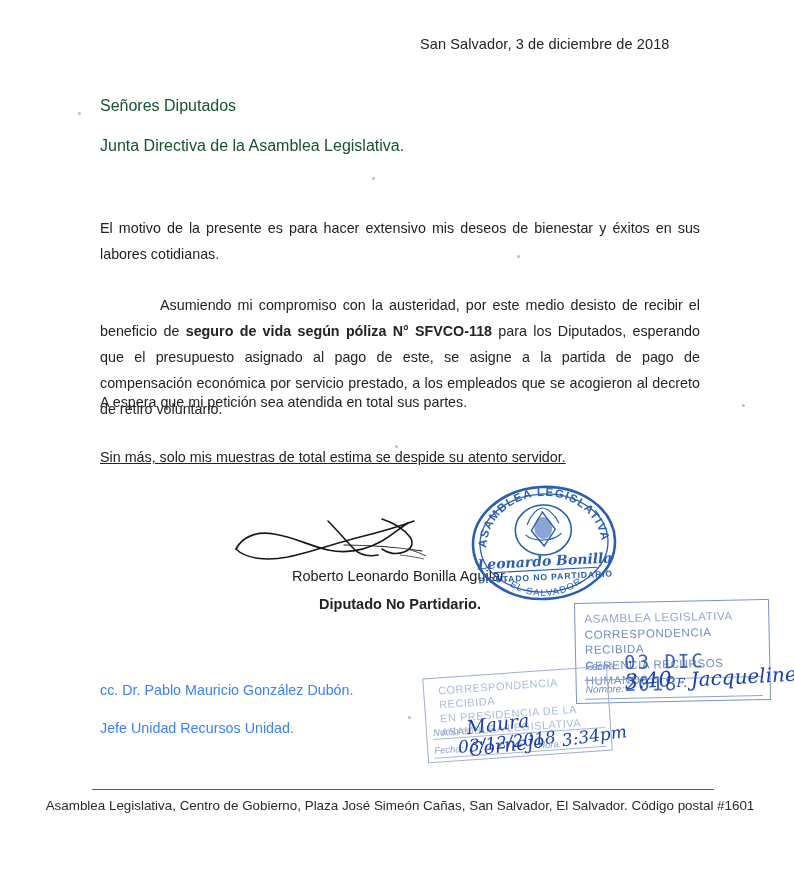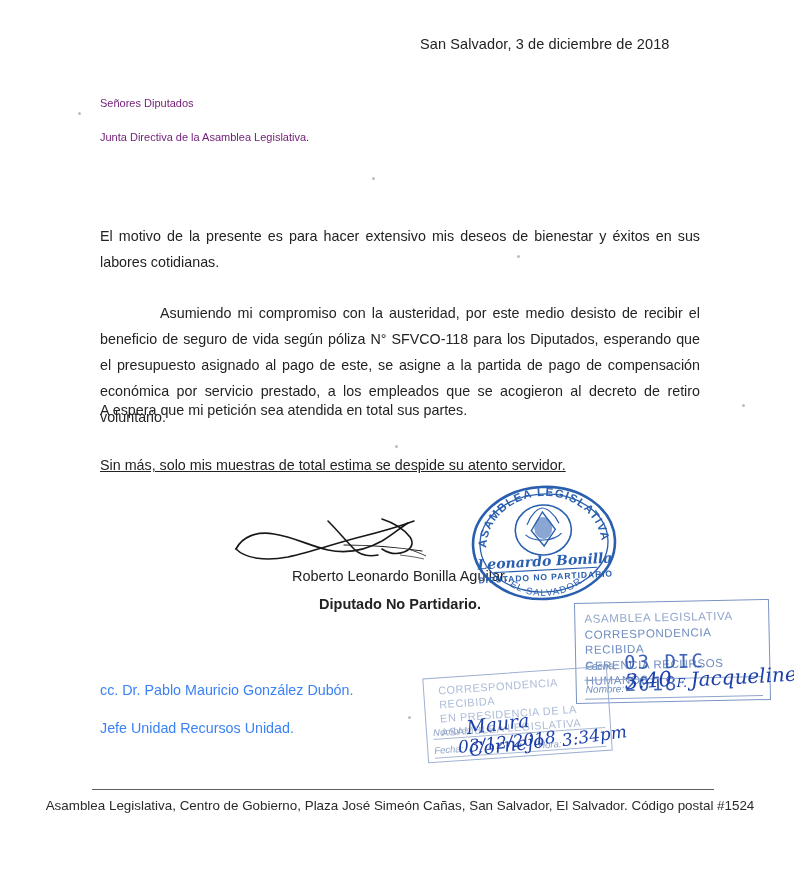--- a/index.html
+++ b/index.html
@@ -29,39 +29,38 @@
     color: #232323;
     white-space: nowrap;
   }
   .addressee {
     position: absolute;
     left: 100px;
     top: 97px;
     width: 620px;
   }
   .addressee div {
-    font-size: 11px;
-    color: #701a75;
+    font-size: 16px;
+    color: #14532d;
     margin-bottom: 22px;
   }
   .para {
     position: absolute;
     left: 100px;
     width: 600px;
     font-size: 14.3px;
     line-height: 26px;
     color: #232323;
     text-align: justify;
-    margin-top: 8px;
   }
   .para-1 { top: 215px; }
   .para-2 { top: 292px; text-indent: 60px; }
   .para-3 { top: 389px; }
   .para-4 { top: 444px; text-decoration: underline; }
-  .para-2 b { font-weight: normal; }
+  .para-2 b { font-weight: bold; }
 
   .signer {
     position: absolute;
     left: 100px;
     width: 600px;
     text-align: center;
     font-size: 14.5px;
     color: #232323;
   }
   .signer-name { top: 568px; }
@@ -297,15 +296,15 @@
     <div class="hw" style="left:30px;top:58px;font-size:17px;transform:rotate(-2deg);">03/12/2018</div>
     <div class="hw" style="left:134px;top:58px;font-size:17px;transform:rotate(-4deg);">3:34pm</div>
   </div>
 
   <div class="cc-block">
     <div>cc. Dr. Pablo Mauricio González Dubón.</div>
     <div>Jefe Unidad Recursos Unidad.</div>
   </div>
 
   <div class="footer-rule"></div>
-  <div class="footer-text">Asamblea Legislativa, Centro de Gobierno, Plaza José Simeón Cañas, San Salvador, El Salvador. Código postal #1524</div>
+  <div class="footer-text">Asamblea Legislativa, Centro de Gobierno, Plaza José Simeón Cañas, San Salvador, El Salvador. Código postal #1601</div>
 
 </div>
 
 </body></html>

